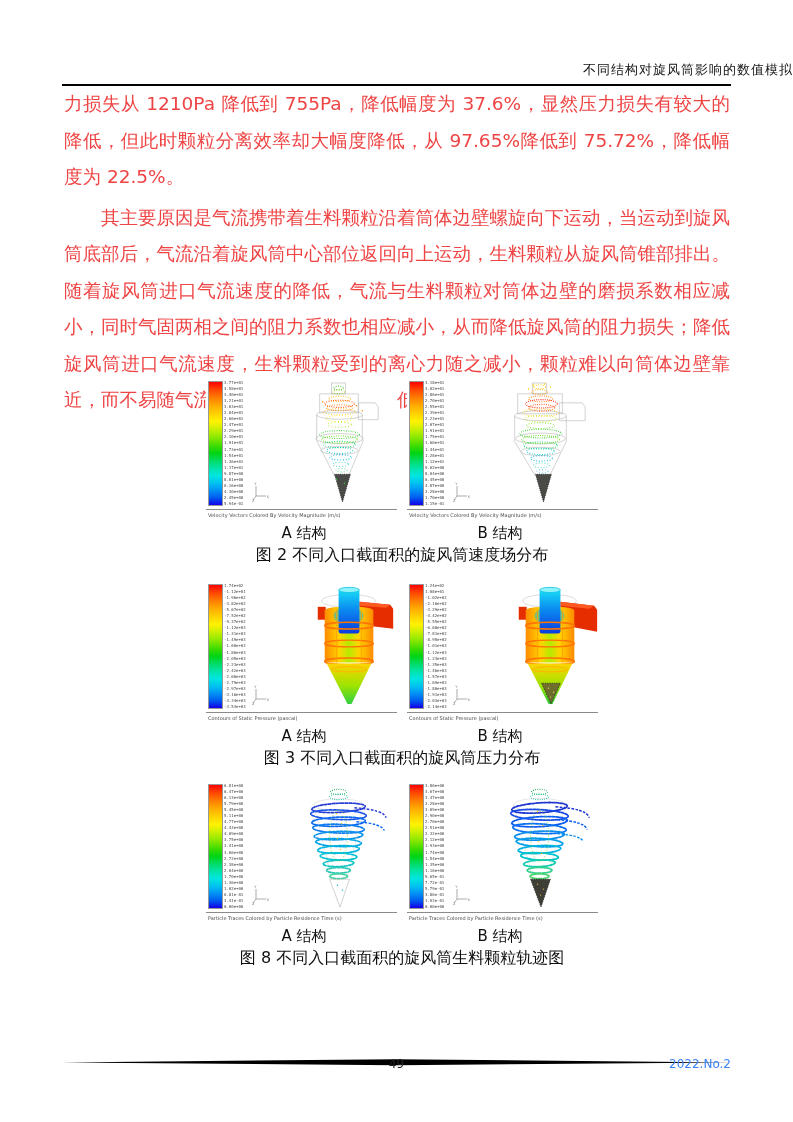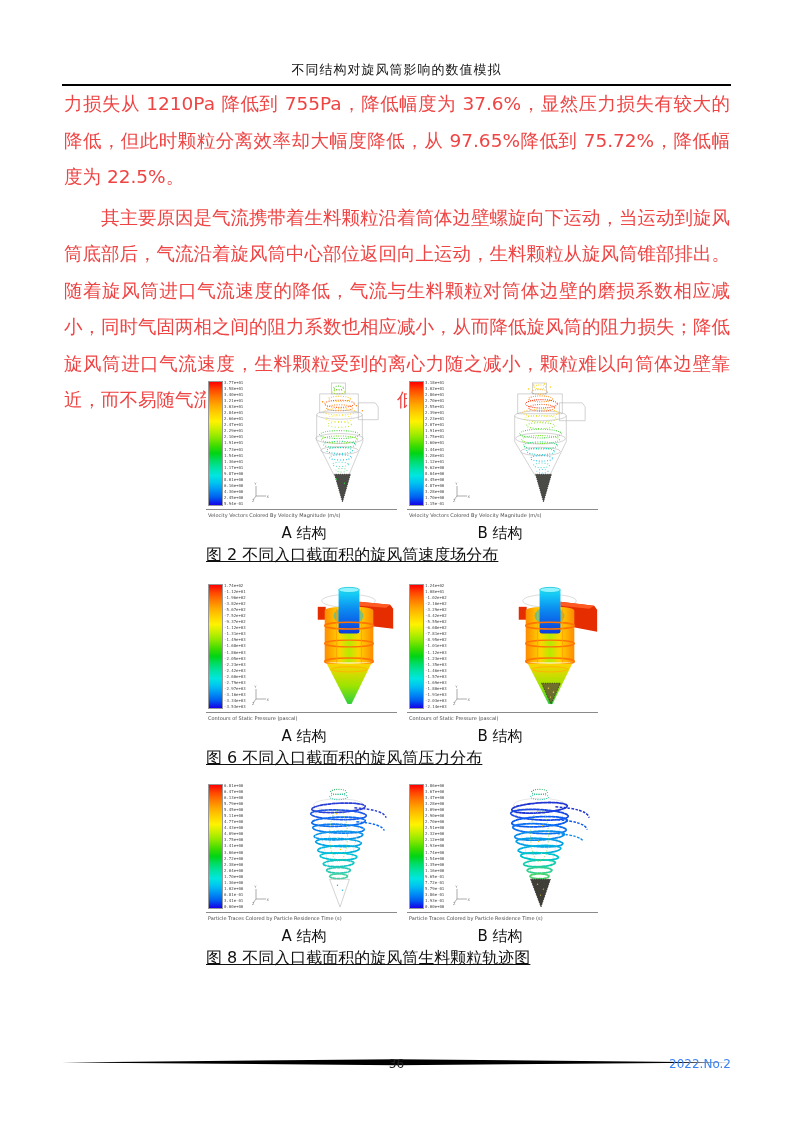--- a/index.html
+++ b/index.html
@@ -1,20 +1,20 @@
 <!DOCTYPE html>
 <html lang="zh"><head>
 <meta charset="utf-8">
 <style>
   html,body{margin:0;padding:0;background:#ffffff;}
   .page{position:relative;width:793px;height:1122px;background:#fff;overflow:hidden;
         font-family:"DejaVu Sans","Liberation Sans",sans-serif;color:#111;}
 
   
-  .running-title{position:absolute;top:61px;left:0;right:0;text-align:center;
+  .running-title{position:absolute;top:61px;left:0;right:0;text-align:right;
                  font-size:13px;letter-spacing:1px;color:#151515;}
   .header-rule{position:absolute;top:84px;left:62px;right:62px;border-top:2px solid #000;}
 
   
   .body-text{position:absolute;top:86px;left:64px;width:666px;
              font-size:18.5px;line-height:36.5px;text-align:justify;color:#ef4444;}
   .para{margin:0;}
   .para.indent{text-indent:2em;margin-top:4px;}
 
   
@@ -31,21 +31,21 @@
   .cb-labels{position:absolute;left:18px;top:1px;bottom:3px;display:flex;flex-direction:column;
              justify-content:space-between;font-family:"DejaVu Sans Mono","Liberation Mono",monospace;
              font-size:4px;line-height:4px;color:#444;}
   .render{position:absolute;top:1px;}
   .fig-2 .render{left:84px;} .fig-3 .render{left:94px;} .fig-4 .render{left:82px;}
   .triad{position:absolute;left:46px;bottom:7px;width:18px;height:21px;}
   .legend{font-size:5px;line-height:6px;color:#4a4a4a;padding:2px 0 0 2px;height:9px;
           white-space:nowrap;overflow:hidden;}
   .sublabels{display:flex;margin-top:3px;}
   .sublabels span{flex:1;text-align:center;font-size:15px;color:#101010;}
-  .fig-caption{font-size:16px;margin-top:2px;color:#101010;text-decoration:underline;}
+  .fig-caption{text-align:center;font-size:16px;margin-top:2px;color:#101010;}
 
   
   .footer-rule{position:absolute;top:1051px;left:62px;right:62px;height:7px;}
   .page-number{position:absolute;top:1057px;left:0;right:0;text-align:center;font-size:12px;color:#222;}
   .issue{position:absolute;top:1057px;right:62px;font-size:12px;color:#3b82f6;}
 </style>
 </head>
 <body>
 
 <svg width="0" height="0" style="position:absolute" aria-hidden="true">
@@ -352,21 +352,21 @@
             <text x="0" y="21" font-size="3.6" fill="#777">Z</text>
           </svg>
         </div>
         <div class="legend">Contours of Static Pressure (pascal)</div>
       </div>
     </div>
     <div class="sublabels">
       <span>A 结构</span>
       <span>B 结构</span>
     </div>
-    <div class="fig-caption">图 6 不同入口截面积的旋风筒压力分布</div>
+    <div class="fig-caption">图 3 不同入口截面积的旋风筒压力分布</div>
   </div>
 
   <div class="fig fig-4">
     <div class="panels">
 
       <div class="panel">
         <div class="plot">
           <div class="colorbar"></div>
           <div class="cb-labels">
               <div>6.81e+00</div>
@@ -515,16 +515,16 @@
       <span>B 结构</span>
     </div>
     <div class="fig-caption">图 8 不同入口截面积的旋风筒生料颗粒轨迹图</div>
   </div>
 
   <div class="footer-rule">
     <svg width="100%" height="7" viewBox="0 0 667 7" preserveAspectRatio="none">
       <polygon points="0,3.4 333,0.3 667,3.4 333,6.2" fill="#000"></polygon>
     </svg>
   </div>
-  <div class="page-number">36</div>
+  <div class="page-number">49</div>
   <div class="issue">2022.No.2</div>
 
 </div>
 
 </body></html>

